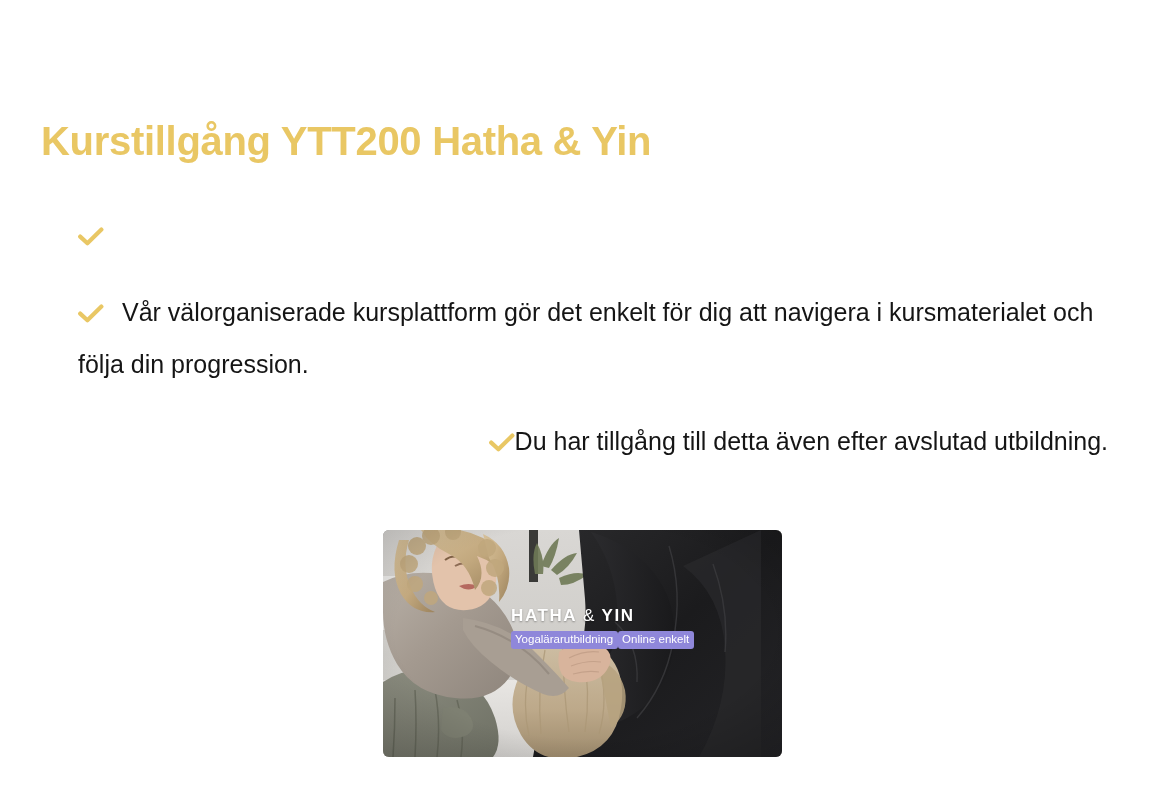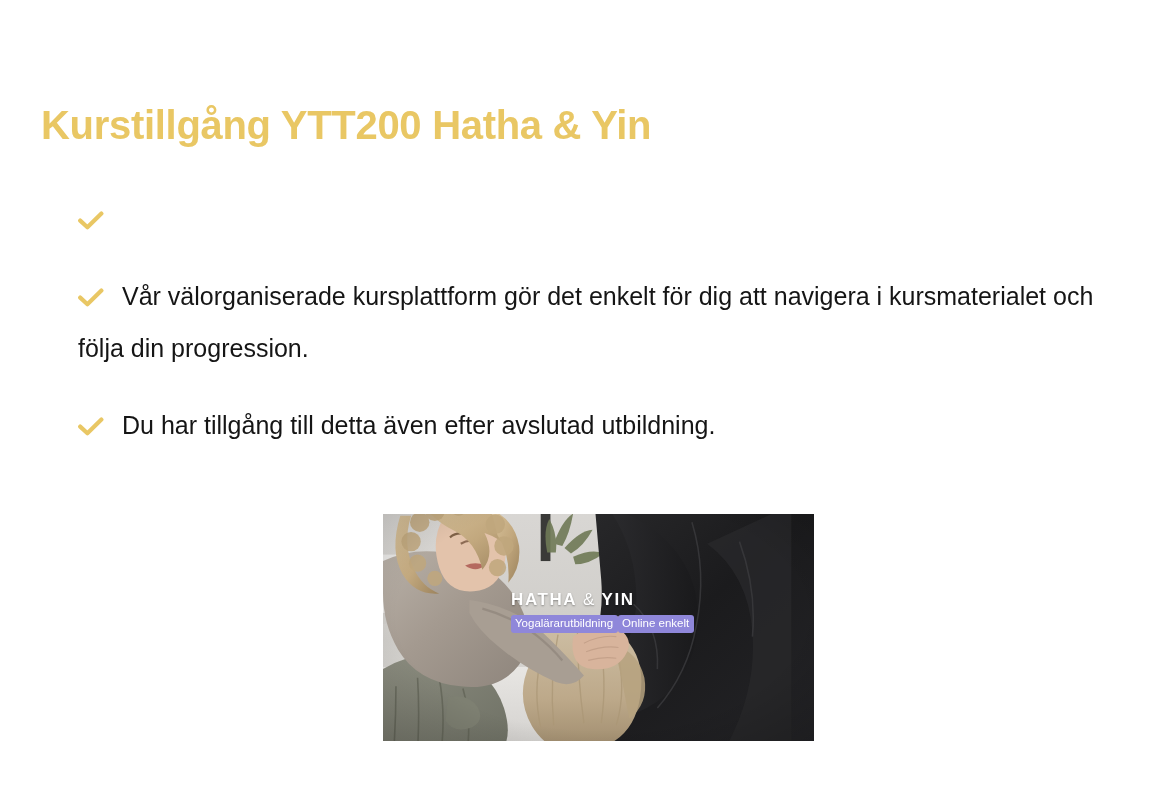--- a/index.html
+++ b/index.html
@@ -13,20 +13,21 @@
     font-family: "Liberation Sans", sans-serif;
     overflow: hidden;
     position: relative;
   }
 
   .page {
     position: relative;
     width: 1156px;
     height: 680px;
     background: #ffffff;
+    margin-top: 16px;
   }
 
   
   .page-title {
     position: absolute;
     left: 41px;
     top: 72px;
     font-size: 40px;
     line-height: 52px;
     font-weight: 700;
@@ -44,21 +45,21 @@
   }
   .bullet-row {
     position: relative;
     margin-bottom: 24px;
     font-size: 25px;
     line-height: 52px;
     color: #151515;
     font-weight: 400;
     text-indent: 0;
   }
-  .bullet-row:last-child { margin-bottom: 0; }
+  .bullet-row:last-child { margin-bottom: 0; text-align: right; }
 
   .check-icon {
     display: inline-block;
     width: 44px;
     color: #e9c764;
     font-size: 26px;
     line-height: 52px;
     vertical-align: baseline;
     font-weight: 700;
   }
@@ -69,24 +70,23 @@
     vertical-align: baseline;
   }
 
   
   .course-card {
     position: absolute;
     left: 383px;
     top: 514px;
     width: 399px;
     height: 227px;
-    border-radius: 0;
+    border-radius: 6px;
     overflow: hidden;
     background: #8f8d8b;
-    padding-left: 32px;
   }
   .card-photo {
     position: absolute;
     inset: 0;
     overflow: hidden;
   }
   .card-photo svg { display: block; width: 100%; height: 100%; }
 
   .card-caption {
     position: absolute;

